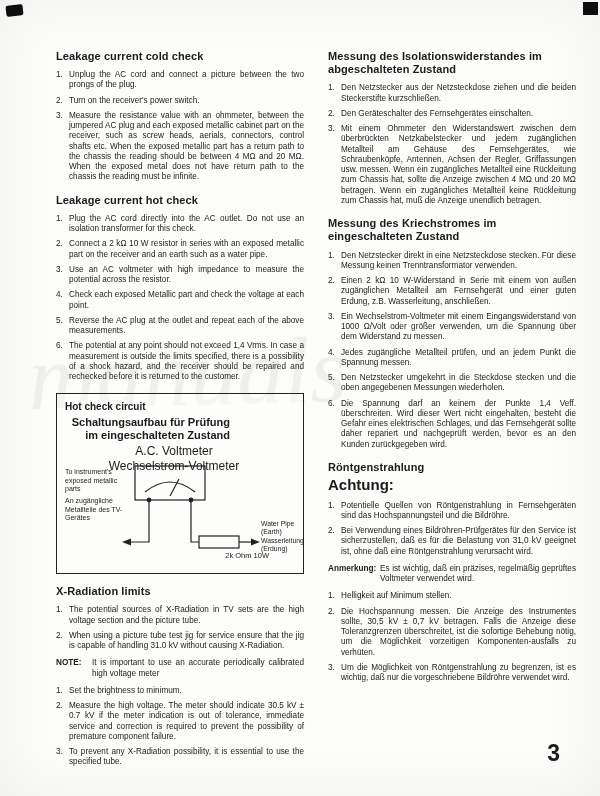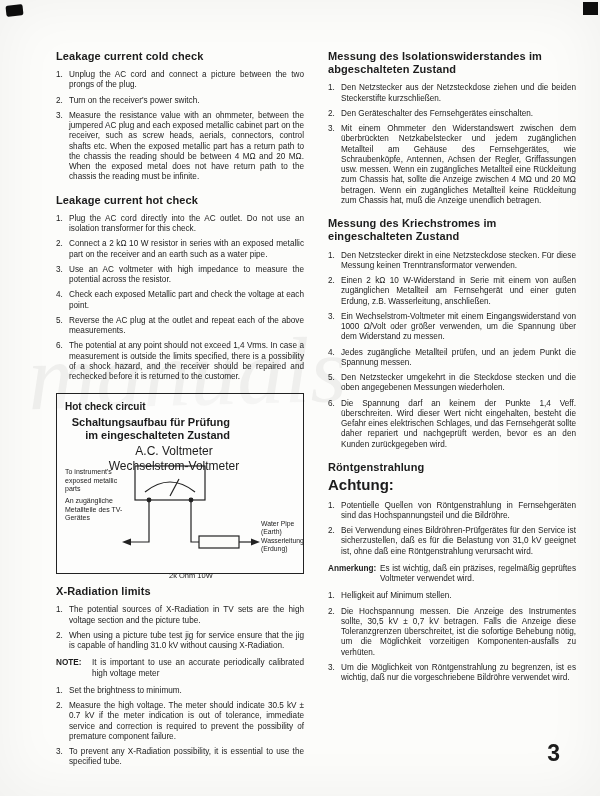--- a/index.html
+++ b/index.html
@@ -20,21 +20,21 @@
   .ntext { flex:1; text-align:justify; }
   .subhead { font-weight:bold; font-size:15px; margin:0 0 6px; }
   .circuit-box { border:1.5px solid #222; padding:7px 8px 5px; margin-bottom:11px; background:rgba(255,255,255,0.4); }
   .circ-title-en { font-weight:bold; font-size:10px; margin-bottom:2px; }
   .circ-title-de { font-weight:bold; font-size:11px; width:165px; line-height:1.15; margin-bottom:3px;text-align:right; }
   .diagram { position:relative; height:124px; }
   .diagram svg { position:absolute; left:0; top:0; }
   .volt-label { position:absolute; left:34px; top:0; width:150px; text-align:center; font-size:12px; line-height:1.2; }
   .left-label { position:absolute; left:0; top:24px; width:66px; font-size:7px; line-height:1.2; }
   .left-label .lbl-de { margin-top:4px; }
-  .res-label { position:absolute; left:104px; top:107px; width:100px; text-align:left; font-size:7.5px;margin-top:20px; }
+  .res-label { position:absolute; left:104px; top:107px; width:100px; text-align:right; font-size:7.5px; }
   .right-label { position:absolute; left:196px; top:76px; width:48px; font-size:6.8px; line-height:1.22; }
   .pagenum { position:absolute; right:40px; top:740px; font-size:23px; font-weight:bold; }
   .watermark { position:absolute; left:28px; top:316px; width:560px; white-space:nowrap;
                font-family:"Liberation Serif","DejaVu Serif",serif; font-style:italic;
                font-size:94px; color:rgba(70,70,70,0.07); transform:rotate(-1.5deg); pointer-events:none; }
   .mark { position:absolute; background:#0d0d0d; }
   .mark-tl { left:6px; top:5px; width:17px; height:11px; border-radius:2px; transform:rotate(-6deg); }
   .mark-tr { right:2px; top:2px; width:15px; height:13px; }
 </style>
 </head>

